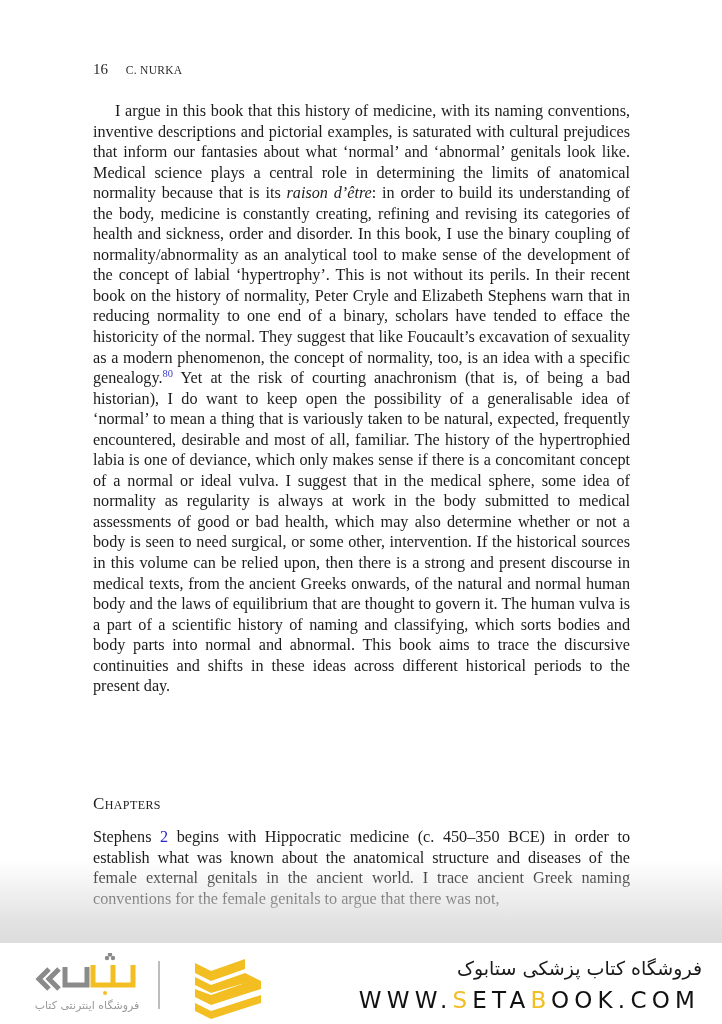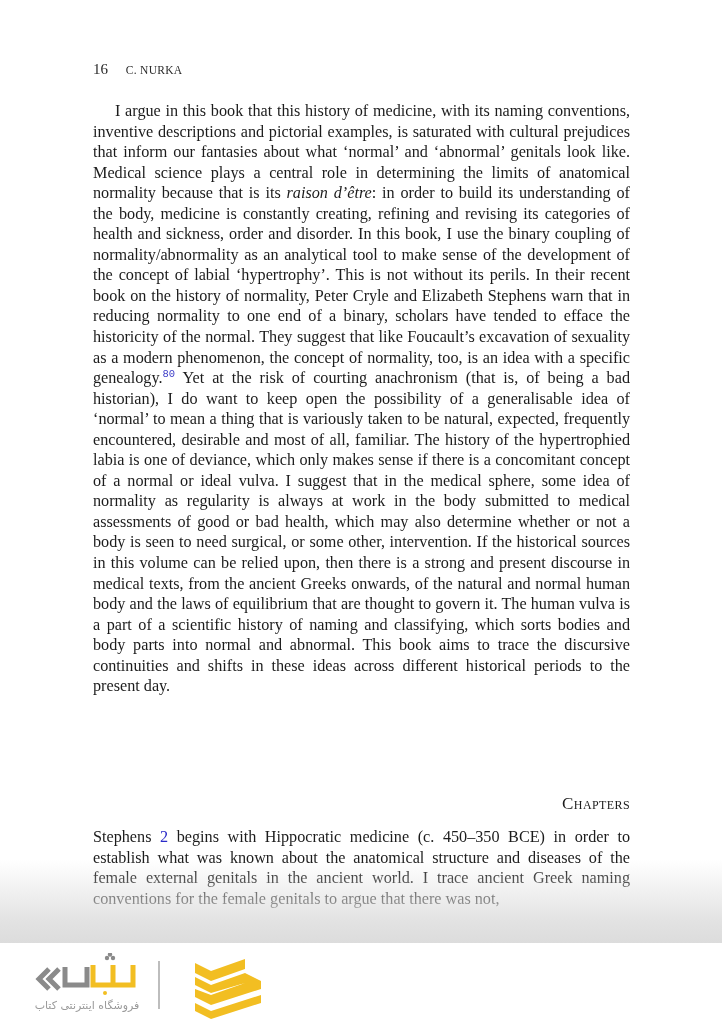--- a/index.html
+++ b/index.html
@@ -17,26 +17,26 @@
     .running-head .pnum { display: inline-block; margin-right: 14px; }
     .running-head .author { font-size: 11.5px; letter-spacing: 0.3px; }
 
     .body-text {
       position: absolute; left: 93px; top: 101px; width: 537px;
       font-size: 16.2px; line-height: 20.55px; text-align: justify;
       hyphens: manual;
     }
     .body-text p.indent { text-indent: 22px; }
     .body-text i { }
-    .fn { color: #3d3dc8; font-size: 10.5px; vertical-align: super; line-height: 0; font-family: Liberation Mono, monospace; }
+    .fn { color: #3d3dc8; font-size: 10.5px; vertical-align: super; line-height: 0; }
     .xref { color: #2a2ac8; }
 
     .section-head {
       position: absolute; left: 93px; width: 537px; top: 793px;
-      text-align: right; font-size: 17px; line-height: 22px; font-variant: small-caps; letter-spacing: 0.4px;
+      text-align: left; font-size: 17px; line-height: 22px; font-variant: small-caps; letter-spacing: 0.4px;
     }
     .body-text-2 { top: 827px; }
 
     .banner { position: absolute; left: 0; top: 943px; width: 722px; height: 81px; background: #ffffff; }
     .logo { position: absolute; left: 35px; top: 10px; width: 240px; height: 66px; }
     .shop-fa {
       position: absolute; right: 20px; top: 14px; font-family: "DejaVu Sans", sans-serif;
       font-size: 19px; color: #1a1a1a; direction: rtl; text-align: right; white-space: nowrap;
     }
     .shop-url {
@@ -87,13 +87,15 @@
 
     <line x1="124" y1="8" x2="124" y2="56" stroke="#9a9a9a" stroke-width="1.3"></line>
 
     <g fill="#f2be22">
       <polygon points="160,10 176,18 210,6 210,16 176,28 160,20"></polygon>
       <polygon points="160,24 176,32 210,20 226,28 226,36 176,52 160,44 160,36 176,42 210,30 176,40 160,32"></polygon>
       <polygon points="160,50 176,58 226,42 226,50 176,66 160,58"></polygon>
     </g>
   </svg>
 
+  <div class="shop-fa">فروشگاه کتاب پزشکی ستابوک</div>
+  <div class="shop-url"><span>WWW.</span><span class="hl">S</span><span>ETA</span><span class="hl">B</span><span>OOK.COM</span></div>
 </div>
 
 </body></html>

